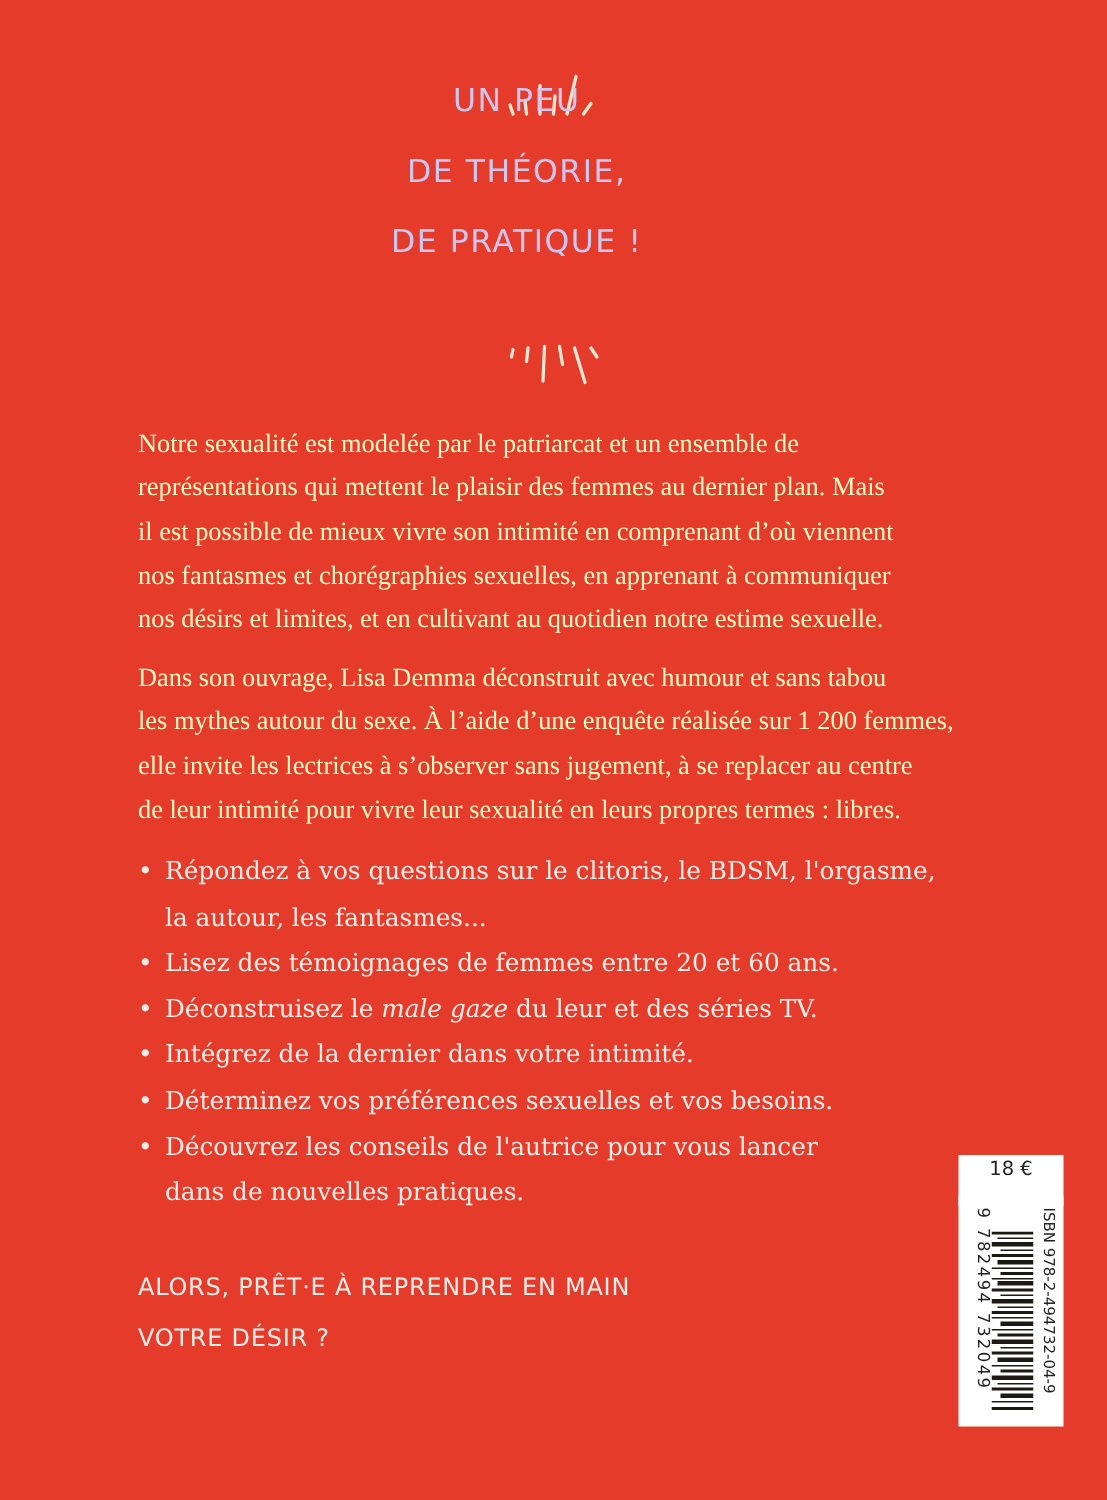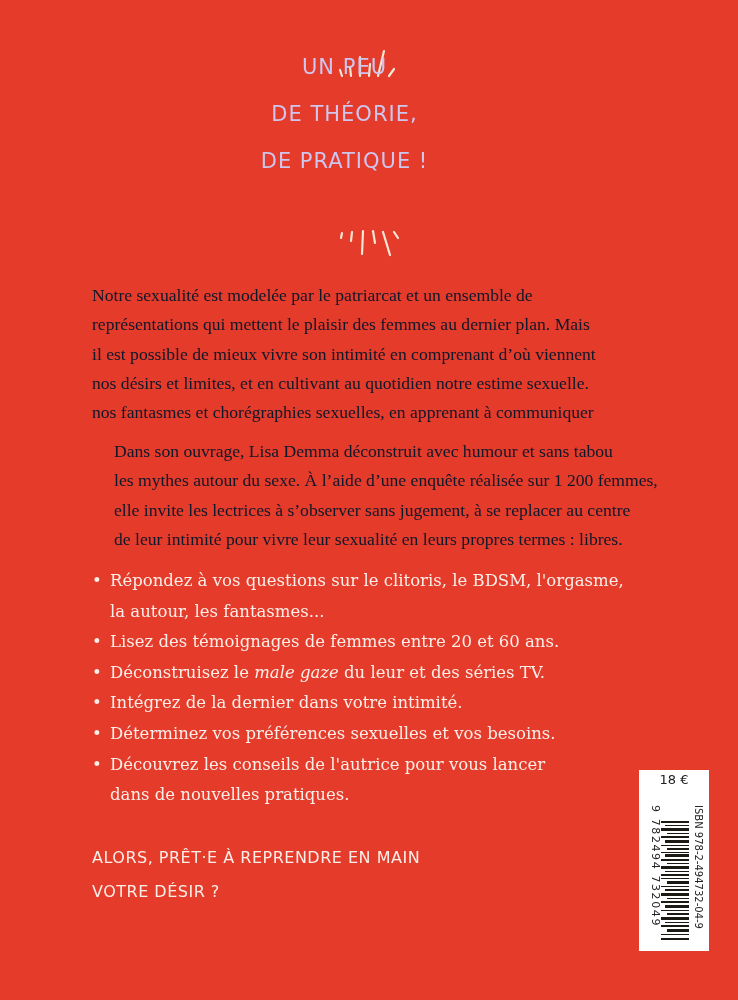--- a/index.html
+++ b/index.html
@@ -19,24 +19,24 @@
     color: #cfc6ee;
     font-size: 21px; letter-spacing: 1px;
     line-height: 47px;
     text-transform: uppercase;
     font-weight: normal;
   }
   .headline div { white-space: nowrap; }
   .para {
     position: absolute; left: 92px; width: 560px;
     font-size: 17.6px; line-height: 29.3px;
-    color: #0f172a;
+    color: #fef9c3;
   }
   .p1 { top: 281px; }
-  .p2 { top: 437px; margin-left: 22px; }
+  .p2 { top: 437px; }
   .para span { display: block; white-space: nowrap; }
   .bullets {
     position: absolute; left: 92px; top: 566px; width: 560px;
     font-family: "DejaVu Serif", serif;
     font-size: 16.5px; line-height: 30.6px; color: #fbeee8;
   }
   .bullet { position: relative; padding-left: 18px; white-space: nowrap; }
   .bullet .dot { position: absolute; left: 0; top: 0; }
   .bullet em { font-style: italic; }
   .cta {
@@ -102,22 +102,22 @@
       <line x1="46" y1="3" x2="53" y2="26"></line>
       <line x1="57" y1="3" x2="61" y2="9"></line>
     </g>
   </svg>
 </div>
 
 <div class="para p1">
   <span>Notre sexualité est modelée par le patriarcat et un ensemble de</span>
   <span>représentations qui mettent le plaisir des femmes au dernier plan. Mais</span>
   <span>il est possible de mieux vivre son intimité en comprenant d’où viennent</span>
+  <span>nos fantasmes et chorégraphies sexuelles, en apprenant à communiquer</span>
   <span>nos désirs et limites, et en cultivant au quotidien notre estime sexuelle.</span>
-  <span>nos fantasmes et chorégraphies sexuelles, en apprenant à communiquer</span>
 </div>
 
 <div class="para p2">
   <span>Dans son ouvrage, Lisa Demma déconstruit avec humour et sans tabou</span>
   <span>les mythes autour du sexe. À l’aide d’une enquête réalisée sur 1 200 femmes,</span>
   <span>elle invite les lectrices à s’observer sans jugement, à se replacer au centre</span>
   <span>de leur intimité pour vivre leur sexualité en leurs propres termes : libres.</span>
 </div>
 
 <div class="bullets">

